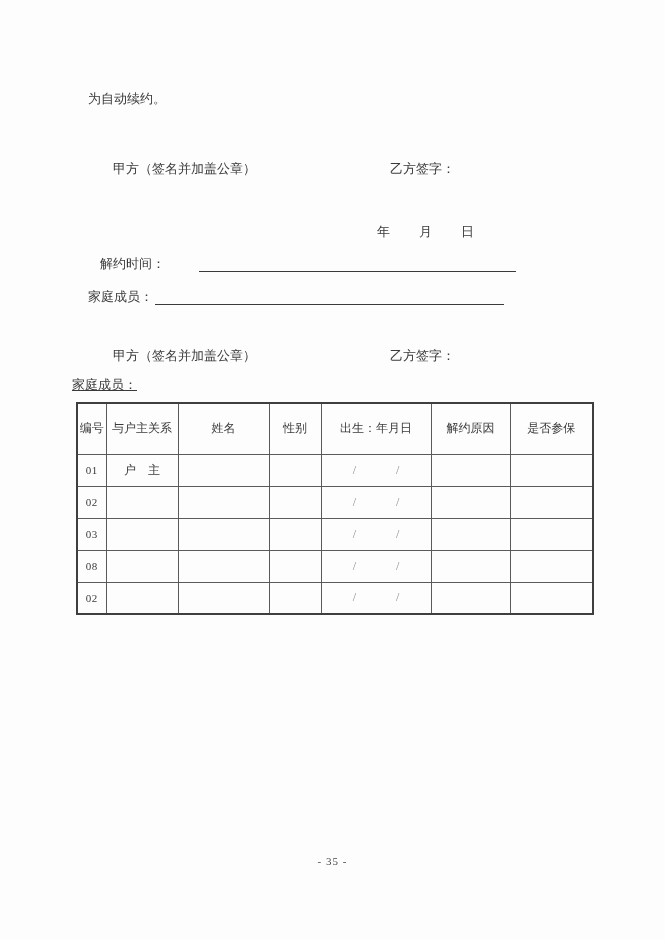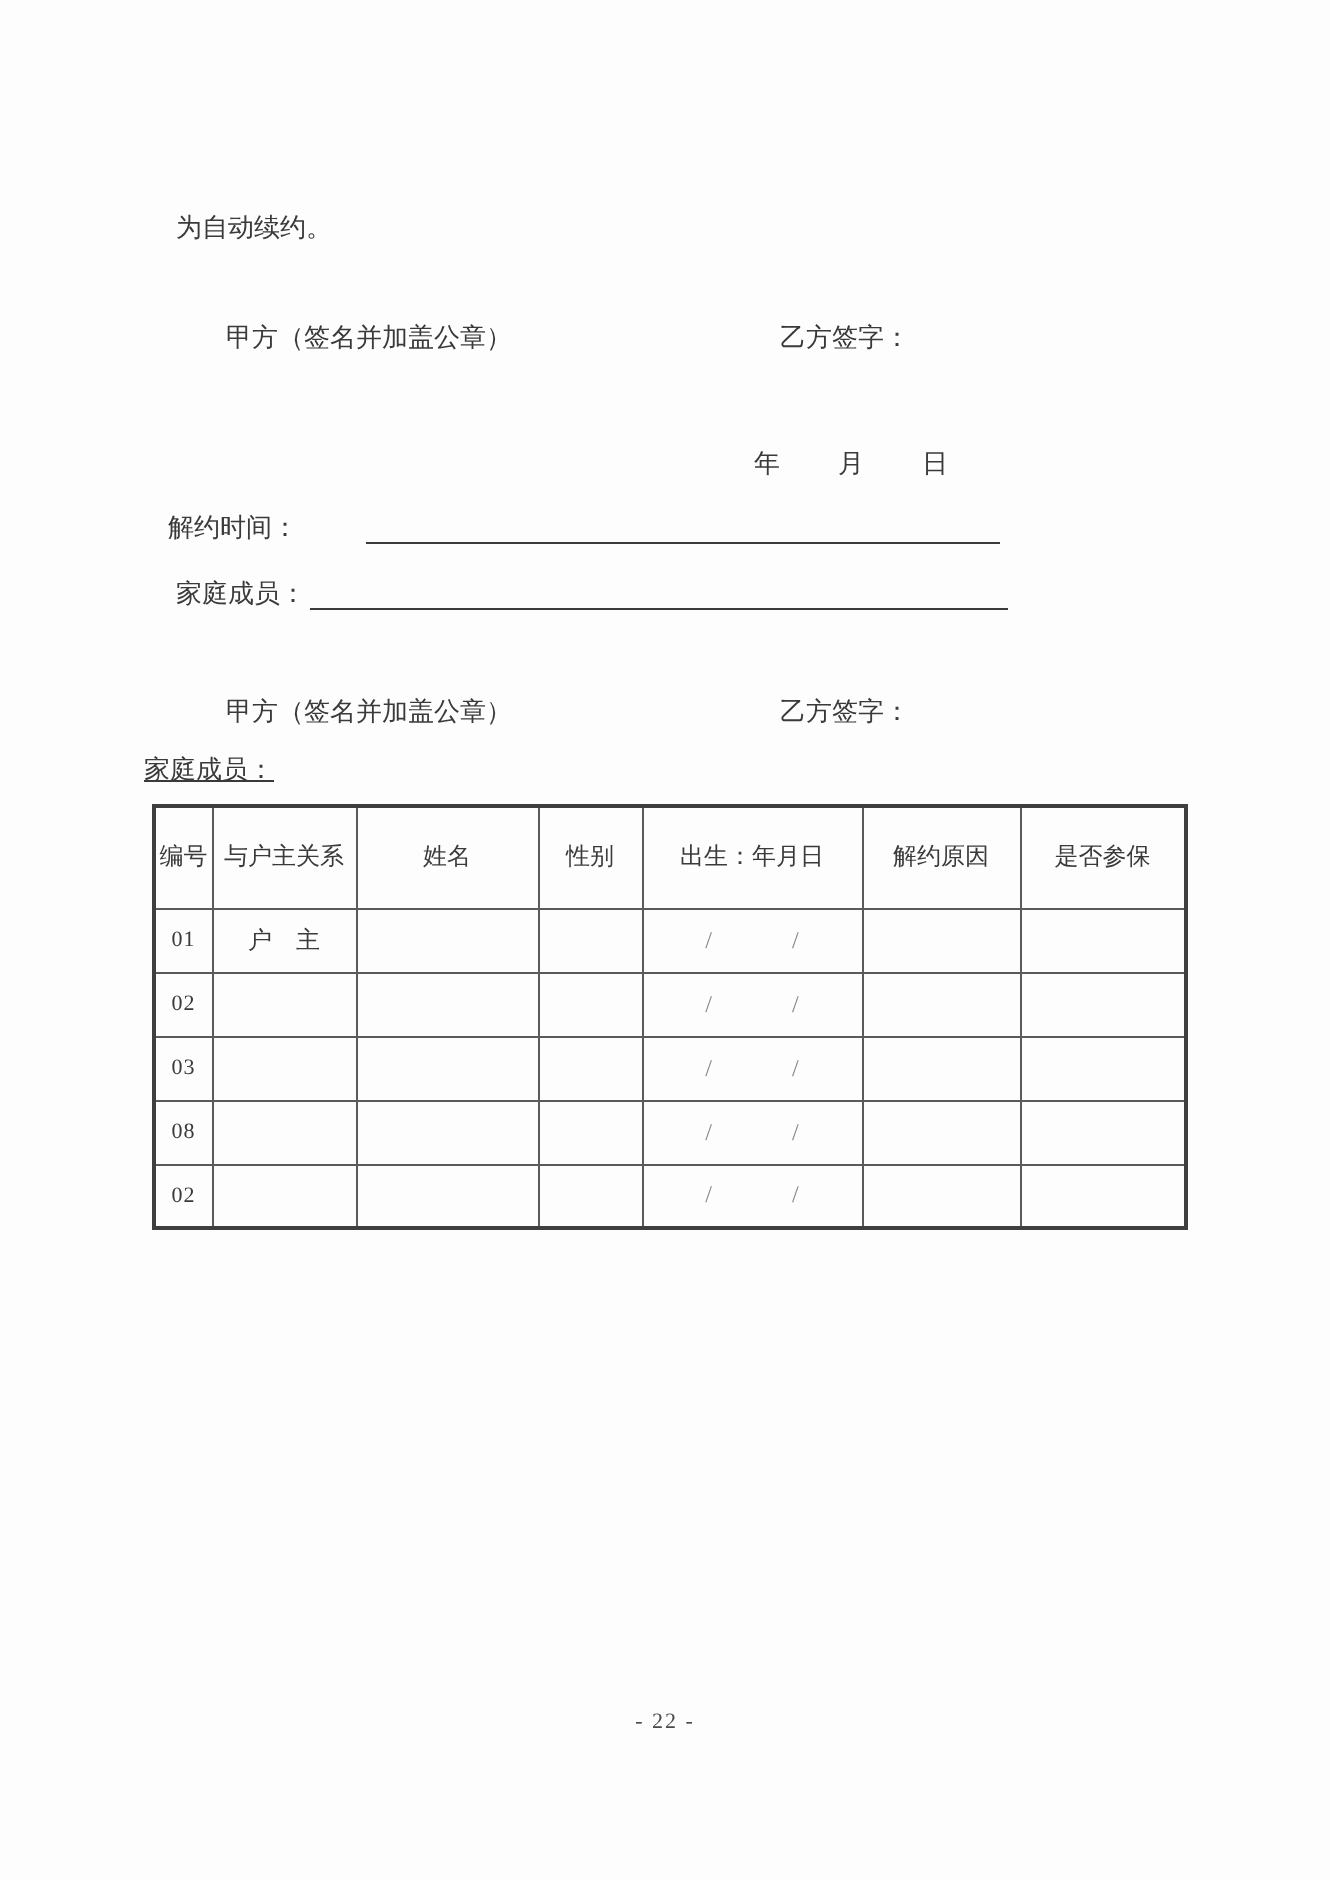--- a/index.html
+++ b/index.html
@@ -13,37 +13,37 @@
   }
   .page {
     position: absolute;
     left: 0; top: 0;
     width: 665px; height: 940px;
     background: #fdfdfd;
   }
   .abs { position: absolute; }
   .t13 { font-size: 13px; line-height: 16px; white-space: nowrap; }
 
-  .intro { left: 88px; top: 106px; }
+  .intro { left: 88px; top: 91px; }
 
   .sig-row-1-a { left: 113px; top: 161px; }
   .sig-row-1-b { left: 390px; top: 161px; }
 
   .date-line {
     left: 377px; top: 224px;
     display: flex; gap: 29px;
   }
 
   .fill-row {
     display: flex;
     align-items: stretch;
     width: 416px;
     height: 18px;
   }
-  .fill-row-time { left: 84px; top: 254px; gap: 32px; }
+  .fill-row-time { left: 100px; top: 254px; gap: 32px; }
   .fill-row-reason { left: 88px; top: 287px; }
   .fill-label { flex: 0 0 auto; padding-top: 2px; }
   .fill-line {
     flex: 1 1 auto;
     border-bottom: 1px solid #3a3a3a;
     margin-left: 2px;
   }
 
   .sig-row-2-a { left: 113px; top: 348px; }
   .sig-row-2-b { left: 390px; top: 348px; }
@@ -205,15 +205,15 @@
           <span>/</span>
           <span>/</span>
         </div>
       </td>
       <td></td>
       <td></td>
     </tr>
   </tbody>
     </table>
 
-  <div class="abs page-number">- 22 -</div>
+  <div class="abs page-number">- 35 -</div>
 
 </div>
 
 </body></html>

